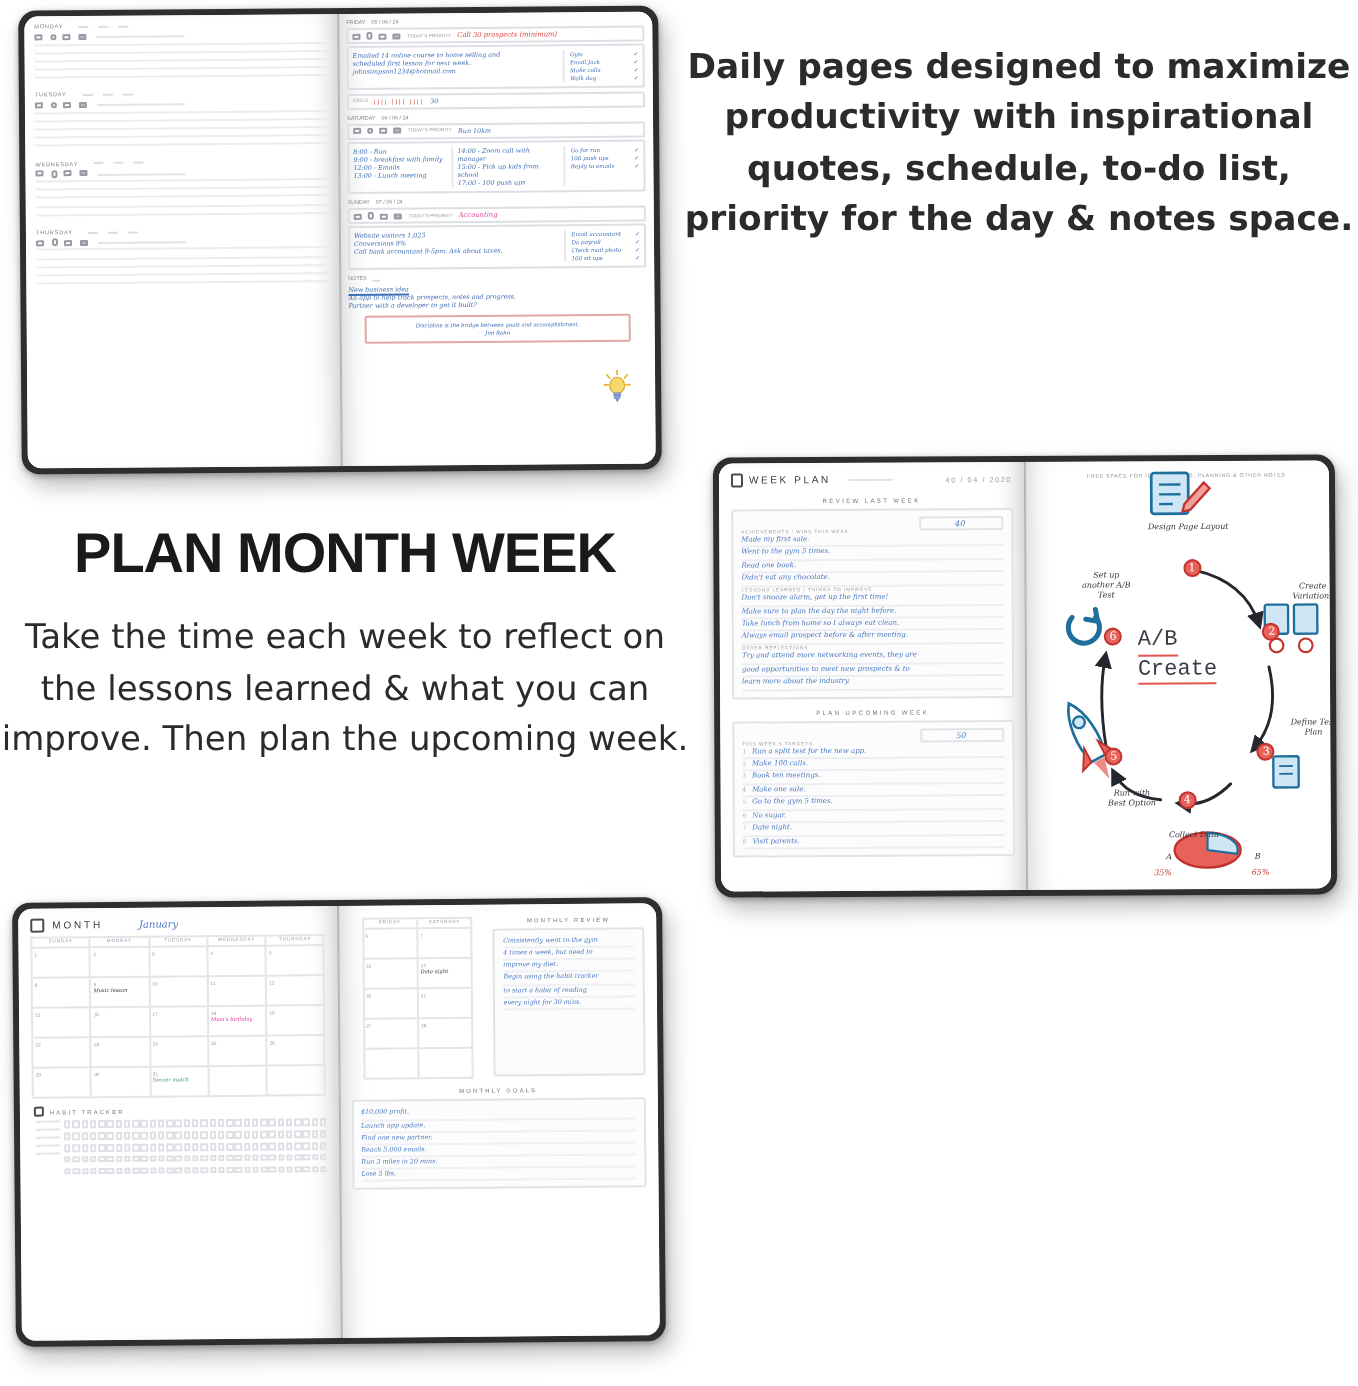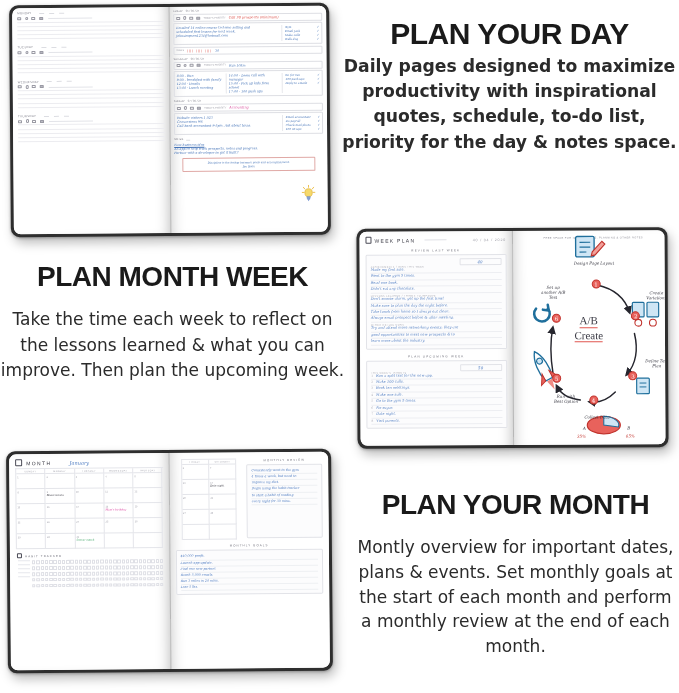--- a/index.html
+++ b/index.html
@@ -113,21 +113,21 @@
   .wk-score { border:.5px solid #e2e3e8; border-radius:1px; width:42px; margin-left:auto;
               text-align:center; }
   .wk-score b { font-family:"DejaVu Serif", serif; font-style:italic; color:#4a79c0;
                 font-size:4px; font-weight:400; }
 
   
   .ab-note { position:absolute; font-size:2.6px; letter-spacing:.4px; color:#8d8d97;
              top:6px; left:50%; transform:translateX(-45%); white-space:nowrap; }
   .ab-wrap { position:absolute; inset:0; }
   .ab-center { position:absolute; left:50%; top:46%; transform:translate(-50%,-50%);
-               text-align:center; font-family:Liberation Serif, serif; color:#3b3b45; }
+               font-family:Liberation Mono, monospace; color:#3b3b45; }
   .ab-center .l1 { font-size:11px; border-bottom:1px solid #e0564f; display:inline-block;
                    line-height:1.05; }
   .ab-center .l2 { font-size:11px; border-bottom:1px solid #e0564f; display:inline-block;
                    line-height:1.1; margin-top:1px;}
   .step { position:absolute; width:9px; height:9px; border-radius:50%;
           background:#e8625c; border:1px solid #c1332d; color:#fff;
           font-family:"DejaVu Serif", serif; font-size:5.5px; line-height:8px;
           text-align:center; }
   .step-lbl { position:absolute; font-family:"DejaVu Serif", serif; font-style:italic;
               font-size:4px; color:#35353f; text-align:center; line-height:1.25; }
@@ -439,21 +439,20 @@
         <div class="quote-box">
           <div class="bluetxt" style="font-size:2.7px">Discipline is the bridge between goals and accomplishment.</div>
           <div class="bluetxt" style="font-size:2.7px">Jim Rohn</div>
         </div>
       </div>
       <div class="gutter"></div>
     </div>
   </div>
 
   <div class="txtblock" id="day-text">
-    <div class="heading">PLAN YOUR DAY</div>
     <div class="body-copy">Daily pages designed to maximize productivity with inspirational quotes, schedule, to-do list, priority for the day &amp; notes space.</div>
   </div>
 
   <div class="txtblock" id="week-text">
     <div class="heading">PLAN MONTH WEEK</div>
     <div class="body-copy">Take the time each week to reflect on the lessons learned &amp; what you can improve. Then plan the upcoming week.</div>
   </div>
 
   <div class="notebook" id="weekly">
     <div class="spread">
@@ -876,18 +875,14 @@
             <div class="mo-line" style="display: flex; gap: 3px;">Find one new partner.</div>
             <div class="mo-line" style="display: flex; gap: 3px;">Reach 5,000 emails.</div>
             <div class="mo-line" style="display: flex; gap: 3px;">Run 3 miles in 20 mins.</div>
             <div class="mo-line" style="display: flex; gap: 3px;">Lose 5 lbs.</div>
           </div>
       </div>
       <div class="gutter"></div>
     </div>
   </div>
 
-  <div class="txtblock" id="month-text">
-    <div class="heading">PLAN YOUR MONTH</div>
-    <div class="body-copy">Montly overview for important dates, plans &amp; events. Set monthly goals at the start of each month and perform a monthly review at the end of each month.</div>
-  </div>
 
 </div>
 
 </body></html>

